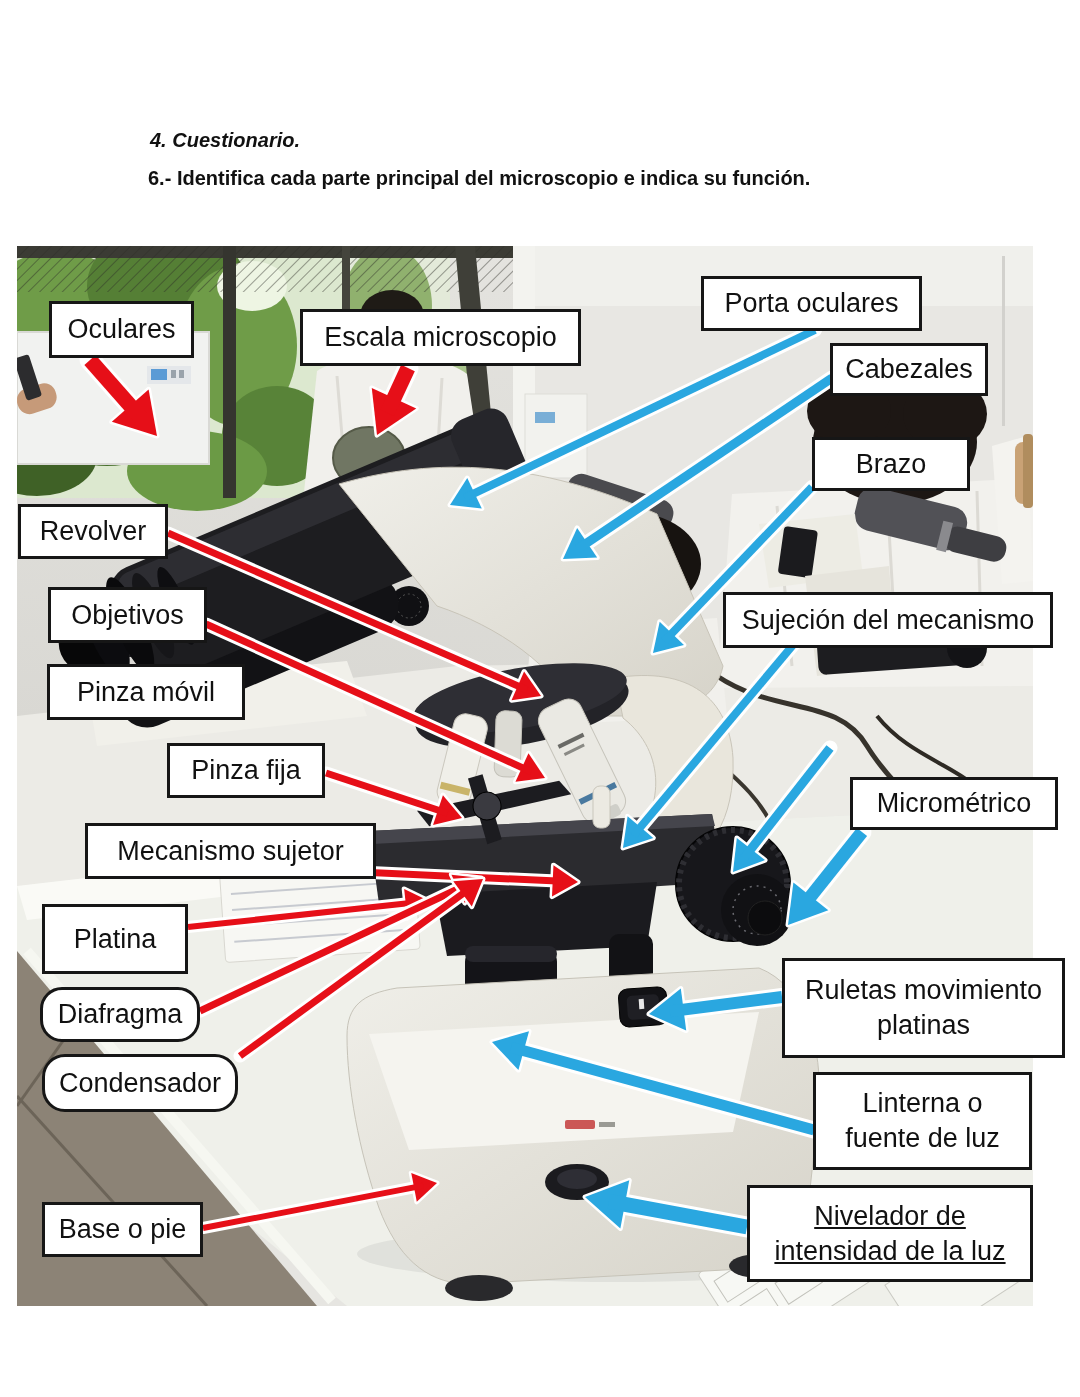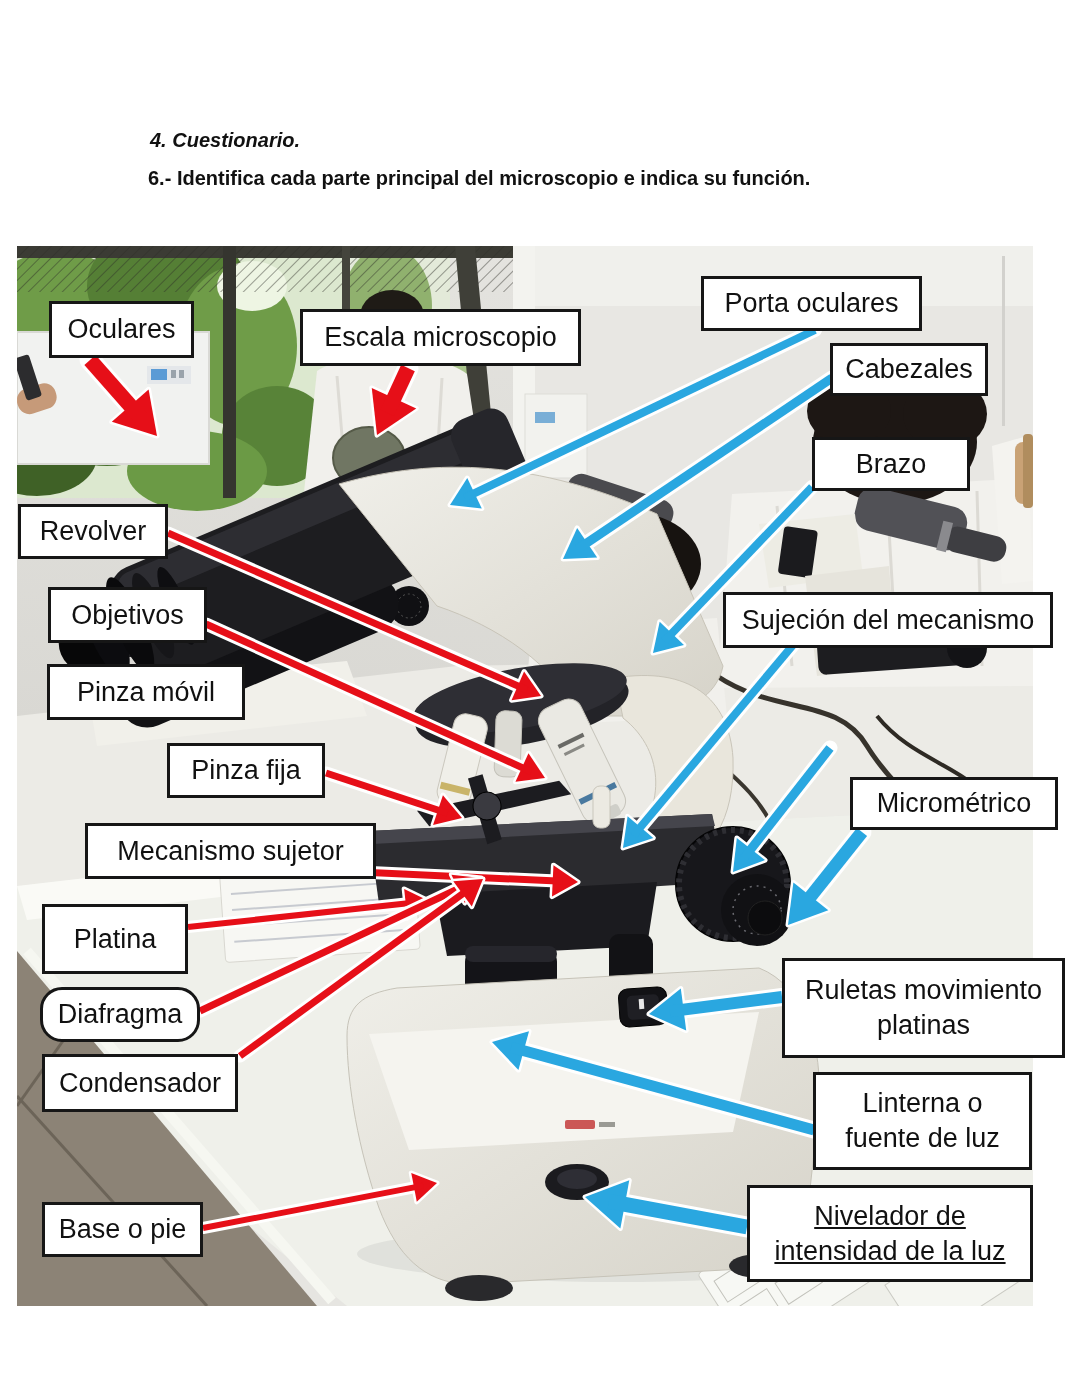--- a/index.html
+++ b/index.html
@@ -395,18 +395,18 @@
   <div class="lbl one" style="left:18px;top:504px;width:150px;height:55px;">Revolver</div>
   <div class="lbl one" style="left:48px;top:587px;width:159px;height:56px;">Objetivos</div>
   <div class="lbl one" style="left:47px;top:664px;width:198px;height:56px;">Pinza móvil</div>
   <div class="lbl one" style="left:723px;top:592px;width:330px;height:56px;">Sujeción del mecanismo</div>
   <div class="lbl one" style="left:167px;top:743px;width:158px;height:55px;">Pinza fija</div>
   <div class="lbl one" style="left:850px;top:777px;width:208px;height:53px;">Micrométrico</div>
   <div class="lbl one" style="left:47px;top:823px;width:291px;height:56px;margin-left:38px;">Mecanismo sujetor</div>
   <div class="lbl one" style="left:42px;top:904px;width:146px;height:70px;">Platina</div>
   <div class="lbl one" style="left:40px;top:987px;width:160px;height:55px;border-radius:22px;">Diafragma</div>
   <div class="lbl" style="left:782px;top:958px;width:283px;height:100px;">Ruletas movimiento platinas</div>
-  <div class="lbl one" style="left:42px;top:1054px;width:196px;height:58px;">Condensador</div>
+  <div class="lbl one" style="left:42px;top:1054px;width:196px;height:58px;border-radius:23px;">Condensador</div>
   <div class="lbl" style="left:813px;top:1072px;width:219px;height:98px;">Linterna o fuente de luz</div>
   <div class="lbl one" style="left:42px;top:1202px;width:161px;height:55px;">Base o pie</div>
   <div class="lbl" style="left:747px;top:1185px;width:286px;height:97px;text-decoration:underline;">Nivelador de intensidad de la luz</div>
 
 </div>
 
 </body></html>

